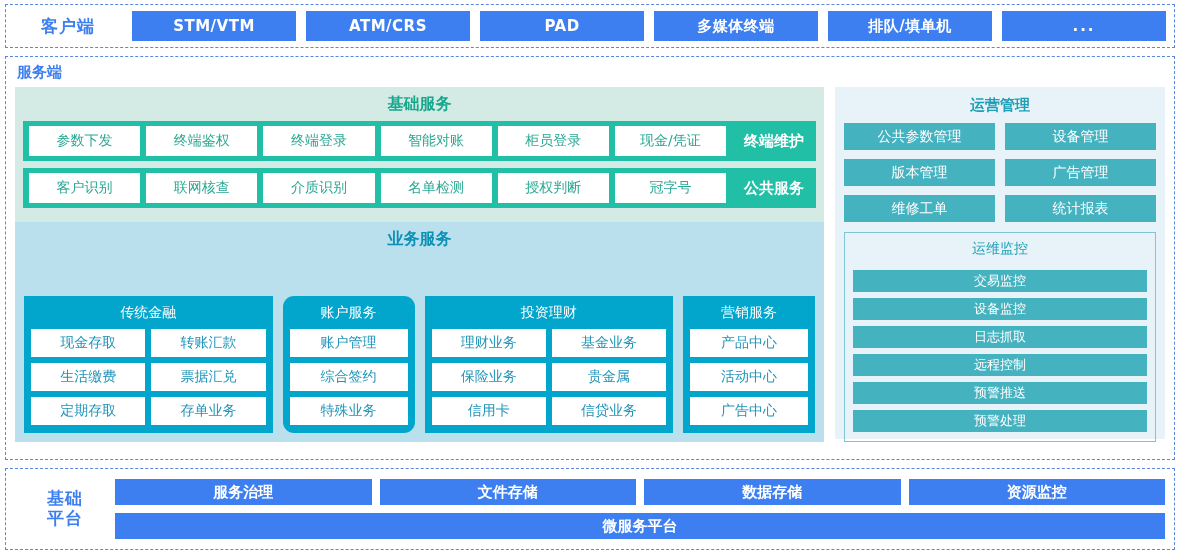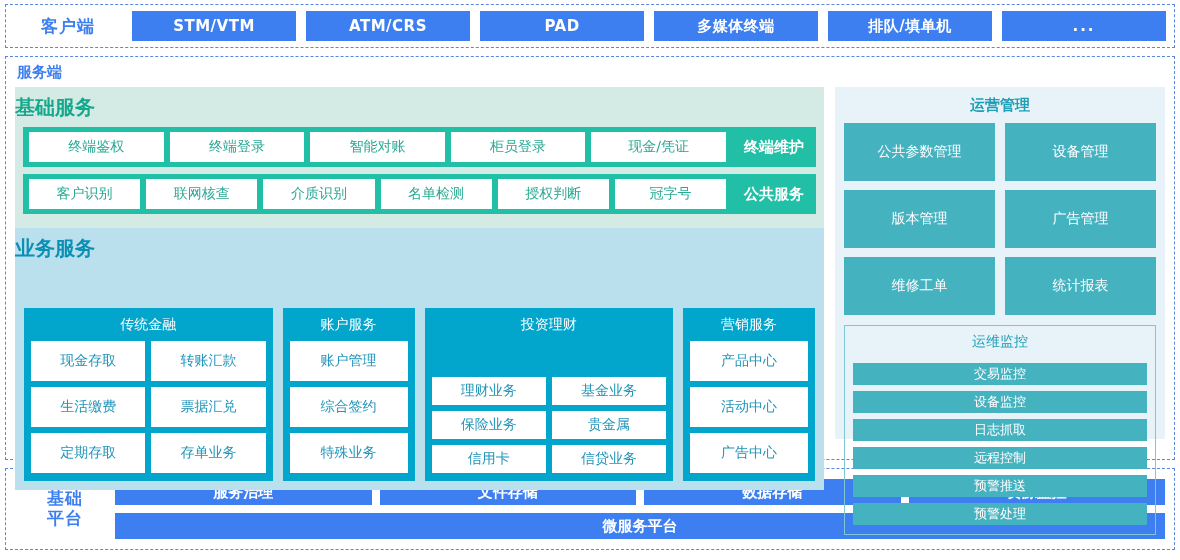--- a/index.html
+++ b/index.html
@@ -70,23 +70,23 @@
 
   
   .left-col {
     flex: 1 1 0;
     background: #d4ebe5;
     padding: 0;
     display: flex;
     flex-direction: column;
   }
   .sect-title {
-    text-align: left;
-    font-weight: bold;
-    font-size: 20px;
+    text-align: center;
+    font-weight: bold;
+    font-size: 16px;
     padding: 7px 0 6px 0;
   }
   .sect-title.basic { color: #16a88c; }
   .sect-title.biz { color: #0b8fb4; }
 
   .basic-wrap { padding: 0 8px 8px 8px; }
   .basic-band {
     background: #21bfa5;
     display: flex;
     align-items: center;
@@ -126,22 +126,22 @@
     flex: 1;
     margin-top: 40px;
   }
   .biz-group {
     background: #02a6cc;
     padding: 5px 7px 8px 7px;
     display: flex;
     flex-direction: column;
   }
   .biz-group.g1 { flex: 2.05 1 0; }
-  .biz-group.g2 { flex: 1.03 1 0; }
-  .biz-group.g3 { flex: 2.05 1 0; gap: 36px; }
+  .biz-group.g2 { flex: 1.03 1 0; border-radius: 11px; }
+  .biz-group.g3 { flex: 2.05 1 0; }
   .biz-group.g4 { flex: 1.03 1 0; }
   .biz-group-title {
     color: #ffffff;
     font-size: 14px;
     text-align: center;
     padding: 3px 0 7px 0;
   }
   .biz-items {
     display: grid;
     gap: 6px;
@@ -177,21 +177,21 @@
   }
   .ops-grid {
     display: grid;
     grid-template-columns: 1fr 1fr;
     gap: 9px 10px;
   }
   .ops-cell {
     background: #45b2c0;
     color: #ffffff;
     font-size: 14px;
-    height: 58px;
+    height: 27px;
     display: flex;
     align-items: center;
     justify-content: center;
   }
   .mon-panel {
     border: 1px solid #7ec6d6;
     margin-top: 10px;
     padding: 5px 8px 9px 8px;
   }
   .mon-title {
@@ -277,20 +277,21 @@
     <div class="server-label">服务端</div>
 
     <div class="server-body">
 
       <div class="left-col">
 
         <div class="sect-title basic">基础服务</div>
         <div class="basic-wrap">
 
           <div class="basic-band">
+            <div class="basic-cell">参数下发</div>
             <div class="basic-cell">终端鉴权</div>
             <div class="basic-cell">终端登录</div>
             <div class="basic-cell">智能对账</div>
             <div class="basic-cell">柜员登录</div>
             <div class="basic-cell">现金/凭证</div>
             <div class="band-tag">终端维护</div>
           </div>
 
           <div class="basic-band">
             <div class="basic-cell">客户识别</div>

